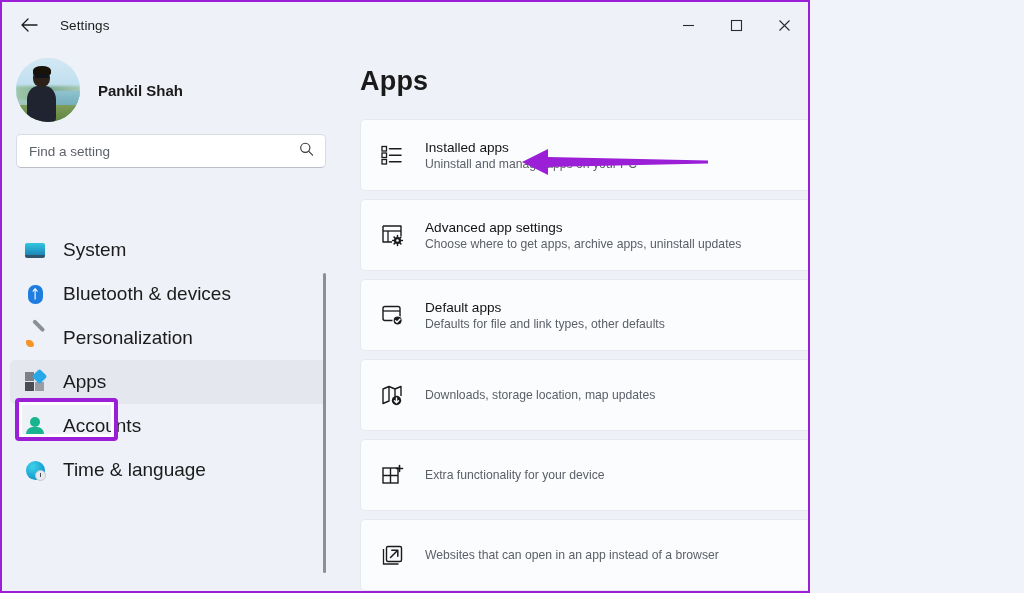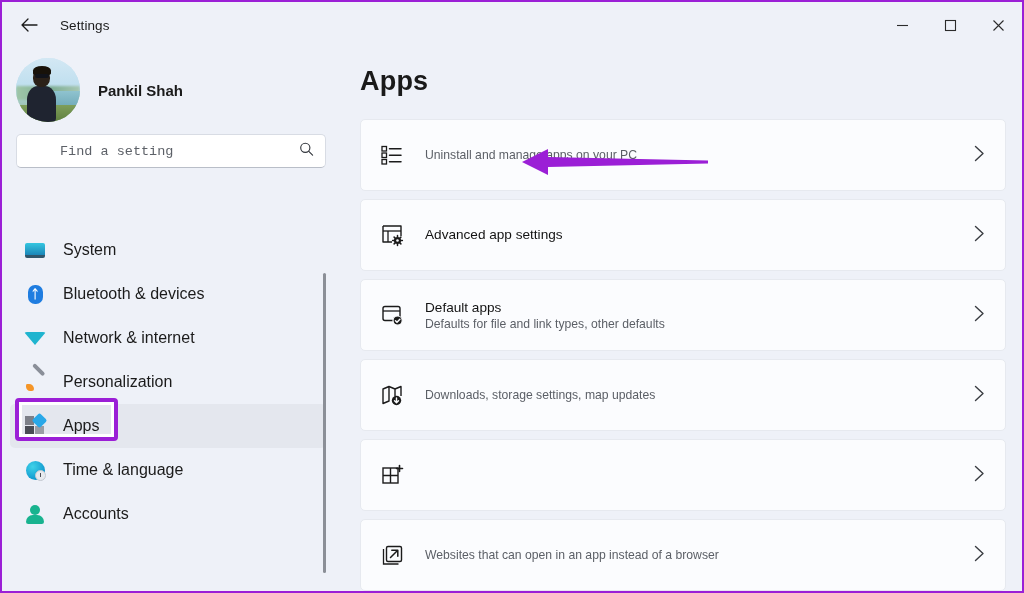--- a/index.html
+++ b/index.html
@@ -4,21 +4,21 @@
 <style>
   * { box-sizing: border-box; margin: 0; padding: 0; }
   html, body {
     width: 1024px; height: 593px;
     overflow: hidden;
     font-family: "Liberation Sans", sans-serif;
     background: #f0f3f9;
   }
   #app {
     position: relative;
-    width: 1024px; height: 593px;
+    width: 810px; height: 593px;
     background: #eef1f8;
     border: 2px solid #9b1fd6;
     overflow: hidden;
     padding-left: 36px;
   }
 
   
   .titlebar {
     position: absolute; top: 0; left: 0;
     width: 100%; height: 46px;
@@ -85,24 +85,23 @@
   .searchwrap { padding: 16px 14px 0 14px; }
   .searchbox {
     position: relative;
     height: 34px; background: #ffffff;
     border: 1px solid #d8dce4; border-bottom-color: #b9bec8;
     border-radius: 5px;
     display: flex; align-items: center;
   }
   .searchbox input {
     flex: 1; border: none; outline: none; background: transparent;
-    font-family: Liberation Mono, monospace;
+    font-family: Liberation Sans, sans-serif;
     font-size: 13.5px; color: #ec4899;
     padding: 0 32px 0 12px;
-    margin-left: 31px;
   }
   .searchbox input::placeholder { color: #5d6168; }
   .search-icon {
     position: absolute; right: 11px; top: 50%; transform: translateY(-50%);
     color: #33373d;
   }
 
   
   .nav {
     position: absolute; top: 180px; left: 0;
@@ -114,21 +113,21 @@
     height: 44px; margin: 0 14px 0 8px;
     display: flex; align-items: center;
     border-radius: 5px; padding-left: 14px;
   }
   .nav-item.active { background: #e4e7ee; }
   .nav-icon {
     width: 22px; height: 22px; flex: none;
     display: flex; align-items: center; justify-content: center;
     margin-right: 17px; position: relative;
   }
-  .nav-label { font-size: 16px; color: #1b1b1b; }
+  .nav-label { font-size: 19px; color: #1b1b1b; }
 
   
   .ic-monitor { width: 20px; height: 15px; border-radius: 2px;
     background: linear-gradient(#34c6e0,#1b86b8); border-bottom: 3px solid #30566b; }
   .ic-bt { width: 15px; height: 19px; border-radius: 7px;
     background: #1f7de0; display:flex; align-items:center; justify-content:center;
     color:#fff; font-size:12px; font-weight:bold; }
   .ic-wifi { width: 0; height: 0; border-left: 11px solid transparent;
     border-right: 11px solid transparent; border-top: 13px solid #1fb4cf;
     border-radius: 3px; }
@@ -291,26 +290,20 @@
         <span class="nav-label">System</span>
       </div>
 
       <div class="nav-item">
         <span class="nav-icon">
             <span class="ic-bt">ᛏ</span>
           </span>
         <span class="nav-label">Bluetooth &amp; devices</span>
       </div>
 
-      <div class="nav-item">
-        <span class="nav-icon">
-            <span class="ic-wifi"></span>
-          </span>
-        <span class="nav-label">Network &amp; internet</span>
-      </div>
 
       <div class="nav-item">
         <span class="nav-icon">
           <span class="ic-brush">
               <span class="handle"></span>
               <span class="tip"></span>
             </span>
         </span>
         <span class="nav-label">Personalization</span>
       </div>
@@ -322,36 +315,36 @@
               <span class="sq2"></span>
               <span class="sq3"></span>
               <span class="dia"></span>
             </span>
         </span>
         <span class="nav-label">Apps</span>
       </div>
 
       <div class="nav-item">
         <span class="nav-icon">
+          <span class="ic-person">
+              <span class="h"></span>
+              <span class="b"></span>
+            </span>
+        </span>
+        <span class="nav-label">Accounts</span>
+      </div>
+
+      <div class="nav-item">
+        <span class="nav-icon">
           <span class="ic-globe">
               <span class="g"></span>
               <span class="c"></span>
             </span>
         </span>
         <span class="nav-label">Time &amp; language</span>
-      </div>
-
-      <div class="nav-item">
-        <span class="nav-icon">
-          <span class="ic-person">
-              <span class="h"></span>
-              <span class="b"></span>
-            </span>
-        </span>
-        <span class="nav-label">Accounts</span>
       </div>
 
 
       <div class="nav-item">
         <span class="nav-icon">
           
         </span>
 
       </div>
 
@@ -372,20 +365,21 @@
       <div class="card">
         <span class="card-icon">
           <svg width="22" height="22" viewBox="0 0 22 22" fill="none">
             <rect x="1" y="2.5" width="4.5" height="4.5" stroke="#1b1b1b" stroke-width="1.3"></rect>
             <rect x="1" y="9" width="4.5" height="4.5" stroke="#1b1b1b" stroke-width="1.3"></rect>
             <rect x="1" y="15.5" width="4.5" height="4.5" stroke="#1b1b1b" stroke-width="1.3"></rect>
             <path d="M8.5 4.7 H20 M8.5 11.2 H20 M8.5 17.7 H20" stroke="#1b1b1b" stroke-width="1.5" stroke-linecap="round"></path>
           </svg>
         </span>
         <span class="card-text">
+          <span class="card-title" style="display:block">Installed apps</span>
           <span class="card-sub" style="display:block">Uninstall and manage apps on your PC</span>
         </span>
         <span class="chev">
           <svg width="11" height="17" viewBox="0 0 11 17" fill="none">
               <path d="M1.5 1.5 L9 8.5 L1.5 15.5" stroke="#3a3d42" stroke-width="1.4" stroke-linecap="round" stroke-linejoin="round"></path>
             </svg>
         </span>
       </div>
 
       <div class="card">
@@ -395,20 +389,21 @@
             <path d="M2 7 H20" stroke="#1b1b1b" stroke-width="1.3"></path>
             <path d="M7 7 V18" stroke="#1b1b1b" stroke-width="1.3"></path>
             <circle cx="16.5" cy="16.5" r="3.6" fill="#1b1b1b"></circle>
             <circle cx="16.5" cy="16.5" r="1.3" fill="#fbfcfe"></circle>
             <path d="M16.5 11.6 V13 M16.5 20 V21.4 M11.6 16.5 H13 M20 16.5 H21.4
                      M13.1 13.1 L14 14 M19 19 L19.9 19.9 M19.9 13.1 L19 14 M14 19 L13.1 19.9" stroke="#1b1b1b" stroke-width="1.5" stroke-linecap="round"></path>
           </svg>
         </span>
         <span class="card-text">
           <span class="card-title" style="display:block">Advanced app settings</span>
+          <span class="card-sub" style="display:block">Choose where to get apps, archive apps, uninstall updates</span>
         </span>
         <span class="chev">
           <svg width="11" height="17" viewBox="0 0 11 17" fill="none">
               <path d="M1.5 1.5 L9 8.5 L1.5 15.5" stroke="#3a3d42" stroke-width="1.4" stroke-linecap="round" stroke-linejoin="round"></path>
             </svg>
         </span>
       </div>
 
       <div class="card">
         <span class="card-icon">
@@ -434,38 +429,39 @@
         <span class="card-icon">
           <svg width="23" height="23" viewBox="0 0 23 23" fill="none">
             <path d="M2 5 L8 2.5 V17 L2 19.5 Z" stroke="#1b1b1b" stroke-width="1.4" stroke-linejoin="round"></path>
             <path d="M8 2.5 L14 5 V12" stroke="#1b1b1b" stroke-width="1.4" stroke-linejoin="round"></path>
             <path d="M14 5 L20 2.5 V12" stroke="#1b1b1b" stroke-width="1.4" stroke-linejoin="round"></path>
             <circle cx="15.5" cy="16.5" r="4.7" fill="#1b1b1b"></circle>
             <path d="M15.5 14 V18.6 M13.5 16.8 L15.5 18.8 L17.5 16.8" stroke="#fbfcfe" stroke-width="1.4" stroke-linecap="round" stroke-linejoin="round"></path>
           </svg>
         </span>
         <span class="card-text">
-          <span class="card-sub" style="display:block">Downloads, storage settings, map updates</span>
+          <span class="card-sub" style="display:block">Downloads, storage location, map updates</span>
         </span>
         <span class="chev">
           <svg width="11" height="17" viewBox="0 0 11 17" fill="none">
               <path d="M1.5 1.5 L9 8.5 L1.5 15.5" stroke="#3a3d42" stroke-width="1.4" stroke-linecap="round" stroke-linejoin="round"></path>
             </svg>
         </span>
       </div>
 
       <div class="card">
         <span class="card-icon">
           <svg width="23" height="23" viewBox="0 0 23 23" fill="none">
             <rect x="2" y="4" width="15" height="15" stroke="#1b1b1b" stroke-width="1.4"></rect>
             <path d="M9.5 4 V19 M2 11.5 H17" stroke="#1b1b1b" stroke-width="1.4"></path>
             <path d="M18.5 1.5 V7.5 M15.5 4.5 H21.5" stroke="#1b1b1b" stroke-width="1.6" stroke-linecap="round"></path>
           </svg>
         </span>
         <span class="card-text">
+          <span class="card-sub" style="display:block">Extra functionality for your device</span>
         </span>
         <span class="chev">
           <svg width="11" height="17" viewBox="0 0 11 17" fill="none">
               <path d="M1.5 1.5 L9 8.5 L1.5 15.5" stroke="#3a3d42" stroke-width="1.4" stroke-linecap="round" stroke-linejoin="round"></path>
             </svg>
         </span>
       </div>
 
       <div class="card">
         <span class="card-icon">

